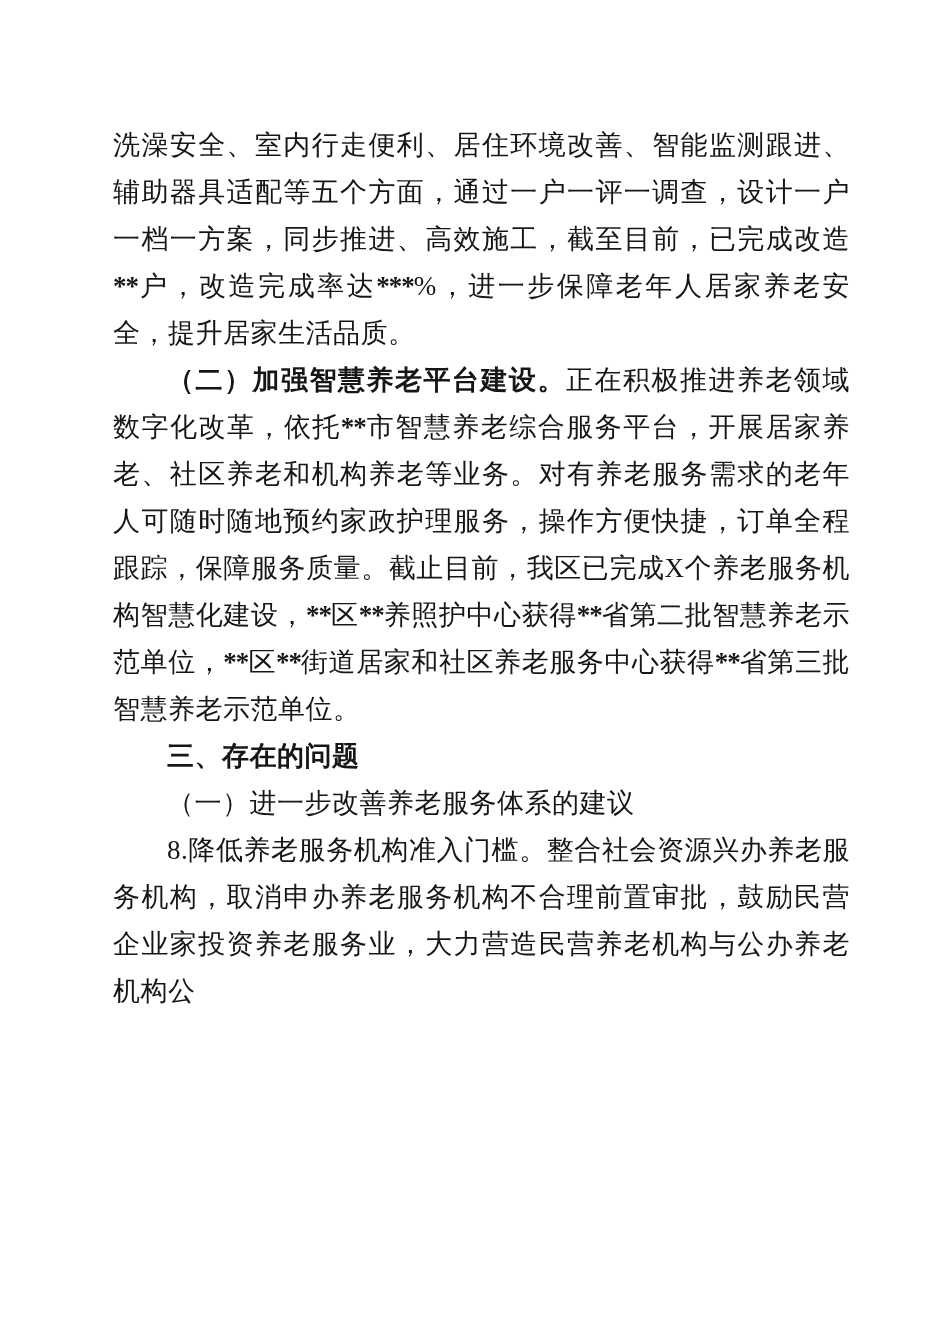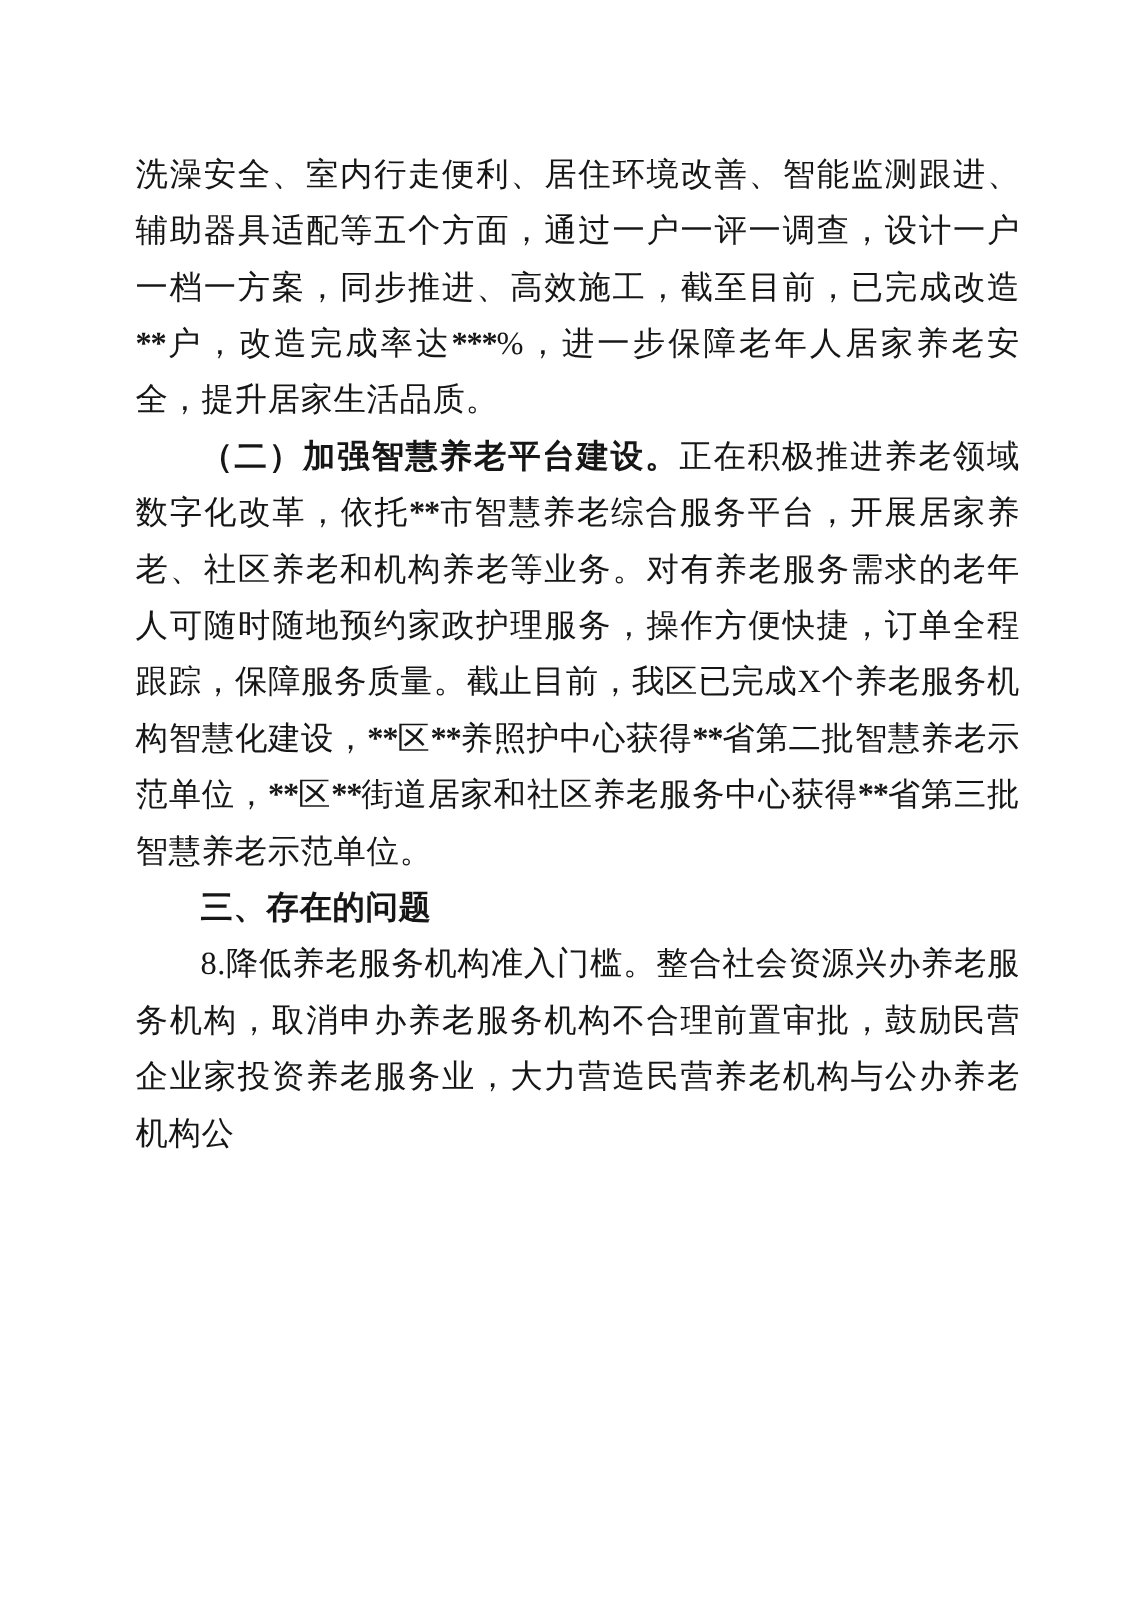--- a/index.html
+++ b/index.html
@@ -46,15 +46,16 @@
   }
 </style>
 </head>
 <body>
 
 <div class="page">
   <div class="doc-content">
       <p class="para body"><span class="">洗澡安全、室内行走便利、居住环境改善、智能监测跟进、辅助器具适配等五个方面，通过一户一评一调查，设计一户一档一方案，同步推进、高效施工，截至目前，已完成改造</span><span class="ast">**</span><span class="">户，改造完成率达</span><span class="ast">***</span><span class="">%，进一步保障老年人居家养老安全，提升居家生活品质。</span></p>
       <p class="para body indent"><span class="run-bold ">（二）加强智慧养老平台建设。</span><span class="">正在积极推进养老领域数字化改革，依托</span><span class="ast">**</span><span class="">市智慧养老综合服务平台，开展居家养老、社区养老和机构养老等业务。对有养老服务需求的老年人可随时随地预约家政护理服务，操作方便快捷，订单全程跟踪，保障服务质量。截止目前，我区已完成X个养老服务机构智慧化建设，</span><span class="ast">**</span><span class="">区</span><span class="ast">**</span><span class="">养照护中心获得</span><span class="ast">**</span><span class="">省第二批智慧养老示范单位，</span><span class="ast">**</span><span class="">区</span><span class="ast">**</span><span class="">街道居家和社区养老服务中心获得</span><span class="ast">**</span><span class="">省第三批智慧养老示范单位。</span></p>
       <p class="para heading indent"><span class="run-bold ">三、存在的问题</span></p>
+      <p class="para subheading indent"><span class="">（一）进一步改善养老服务体系的建议</span></p>
       <p class="para body indent"><span class="">8.降低养老服务机构准入门槛。整合社会资源兴办养老服务机构，取消申办养老服务机构不合理前置审批，鼓励民营企业家投资养老服务业，大力营造民营养老机构与公办养老机构公</span></p>
     </div>
 </div>
 
 </body></html>

